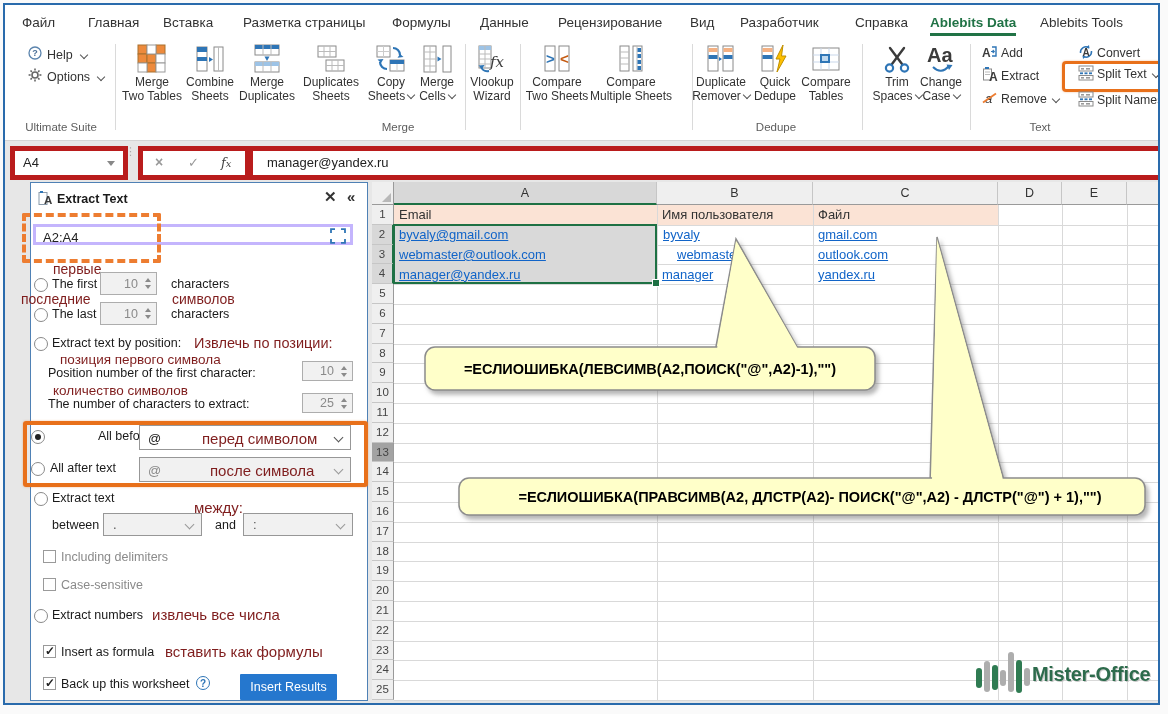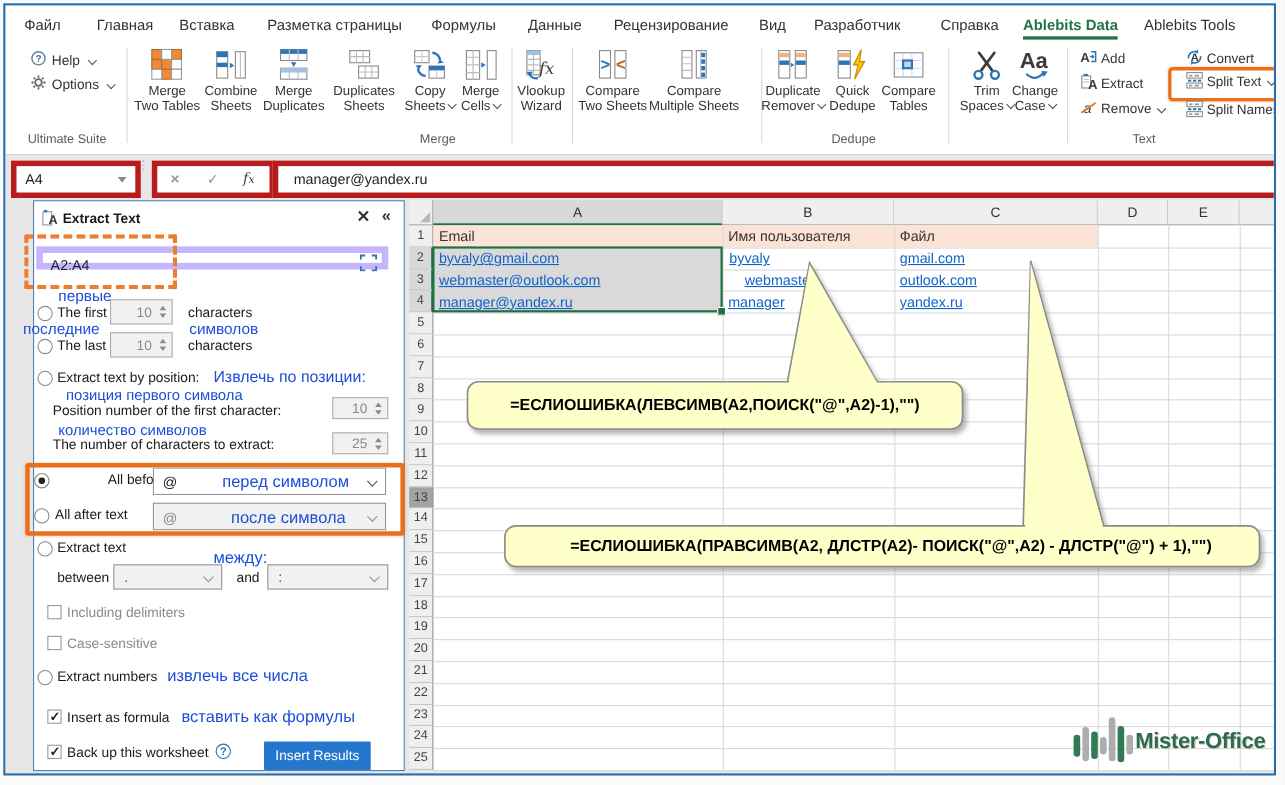--- a/index.html
+++ b/index.html
@@ -18,21 +18,21 @@
   .bigbtn .ic{height:34px;display:flex;align-items:center;justify-content:center;}
   .bigbtn .lb{font-size:12px;line-height:13.5px;color:#333;white-space:nowrap;}
   .smallbtn{position:absolute;height:20px;display:flex;align-items:center;gap:3px;font-size:12.3px;color:#333;white-space:nowrap;}
   .chev{display:inline-block;width:5px;height:5px;border-right:1.4px solid #555;border-bottom:1.4px solid #555;transform:rotate(45deg);vertical-align:2px;margin-left:3px;}
   .suitebtn{position:absolute;display:flex;align-items:center;gap:5px;font-size:12.5px;color:#333;}
   .orangebox{position:absolute;border:3px solid #e8701a;border-radius:4px;box-shadow:0 0 2px rgba(232,112,26,.5);}
   .fbox{position:absolute;background:#fff;border:5px solid #b91c1c;}
   .fbtxt{font-size:13px;color:#222;}
   .pane{left:30px;top:182px;width:338px;height:519px;background:#fff;border:1px solid #4f81b5;box-sizing:border-box;}
   .ptxt{position:absolute;font-size:12.5px;color:#1a1a1a;white-space:nowrap;}
-  .orange{position:absolute;color:#1d4ed8;white-space:nowrap;font-size:14px;}
+  .orange{position:absolute;color:#7f1d1d;white-space:nowrap;font-size:14px;}
   .radio{position:absolute;width:12px;height:12px;border:1px solid #8a8a8a;border-radius:50%;background:#fff;}
   .radio.sel::after{content:'';position:absolute;left:2.5px;top:2.5px;width:6px;height:6px;background:#222;border-radius:50%;}
   .cb{position:absolute;width:13px;height:13px;border:1px solid #9a9a9a;background:#fff;box-sizing:border-box;}
   .cb.checked::after{content:'\2713';position:absolute;left:1px;top:-2px;font-size:12px;color:#222;font-weight:bold;}
   .spin{position:absolute;background:#f1f1f1;border:1px solid #adadad;box-sizing:border-box;color:#8a8a8a;font-size:12.5px;display:flex;align-items:center;justify-content:flex-end;padding-right:18px;}
   .sparr{position:absolute;right:3px;top:0;bottom:0;width:10px;display:flex;flex-direction:column;align-items:center;justify-content:center;gap:3px;}
   .sparr i{display:block;width:0;height:0;border-left:3.5px solid transparent;border-right:3.5px solid transparent;}
   .sparr .up{border-bottom:4px solid #8a8a8a;}
   .sparr .dn{border-top:4px solid #8a8a8a;}
   .combo{position:absolute;border:1px solid #979797;box-sizing:border-box;background:#fff;}
@@ -425,21 +425,21 @@
   <div class="a pane"></div>
   <span class="a" style="left:38px;top:191px;"><svg width="15" height="15" viewBox="0 0 15 15">
             <rect x="1" y="1.5" width="8" height="12" fill="#fff" stroke="#8899aa"></rect>
             <path d="M2,1 h3" stroke="#2E75B6" stroke-width="2"></path>
             <text x="6" y="13" font-size="11.5" font-weight="bold" fill="#3b3b3b">A</text>
           </svg></span>
   <span class="ptxt" style="left:57px;top:192px;font-weight:bold;">Extract Text</span>
   <span class="a" style="left:324px;top:188px;font-size:15px;font-weight:bold;color:#333;">✕</span>
   <span class="a" style="left:347px;top:188px;font-size:15px;font-weight:bold;color:#333;">«</span>
 
-  <div class="a" style="left:33px;top:224px;width:320px;height:21px;border:6px solid #c4b5fd;background:#fff;box-sizing:border-box;">
+  <div class="a" style="left:33px;top:224px;width:320px;height:21px;border:3px solid #c4b5fd;background:#fff;box-sizing:border-box;">
     <span style="position:absolute;left:7px;top:3px;font-size:13px;color:#222;">A2:A4</span>
     <span style="position:absolute;right:4px;top:1px;"><svg width="16" height="16" viewBox="0 0 16 16">
               <g stroke="#2E75B6" stroke-width="1.8" fill="none">
                 <path d="M1,5 V1.2 H5"></path>
                 <path d="M11,1.2 H15 V5"></path>
                 <path d="M15,11 V14.8 H11"></path>
                 <path d="M5,14.8 H1 V11"></path>
               </g>
             </svg></span>
   </div>

